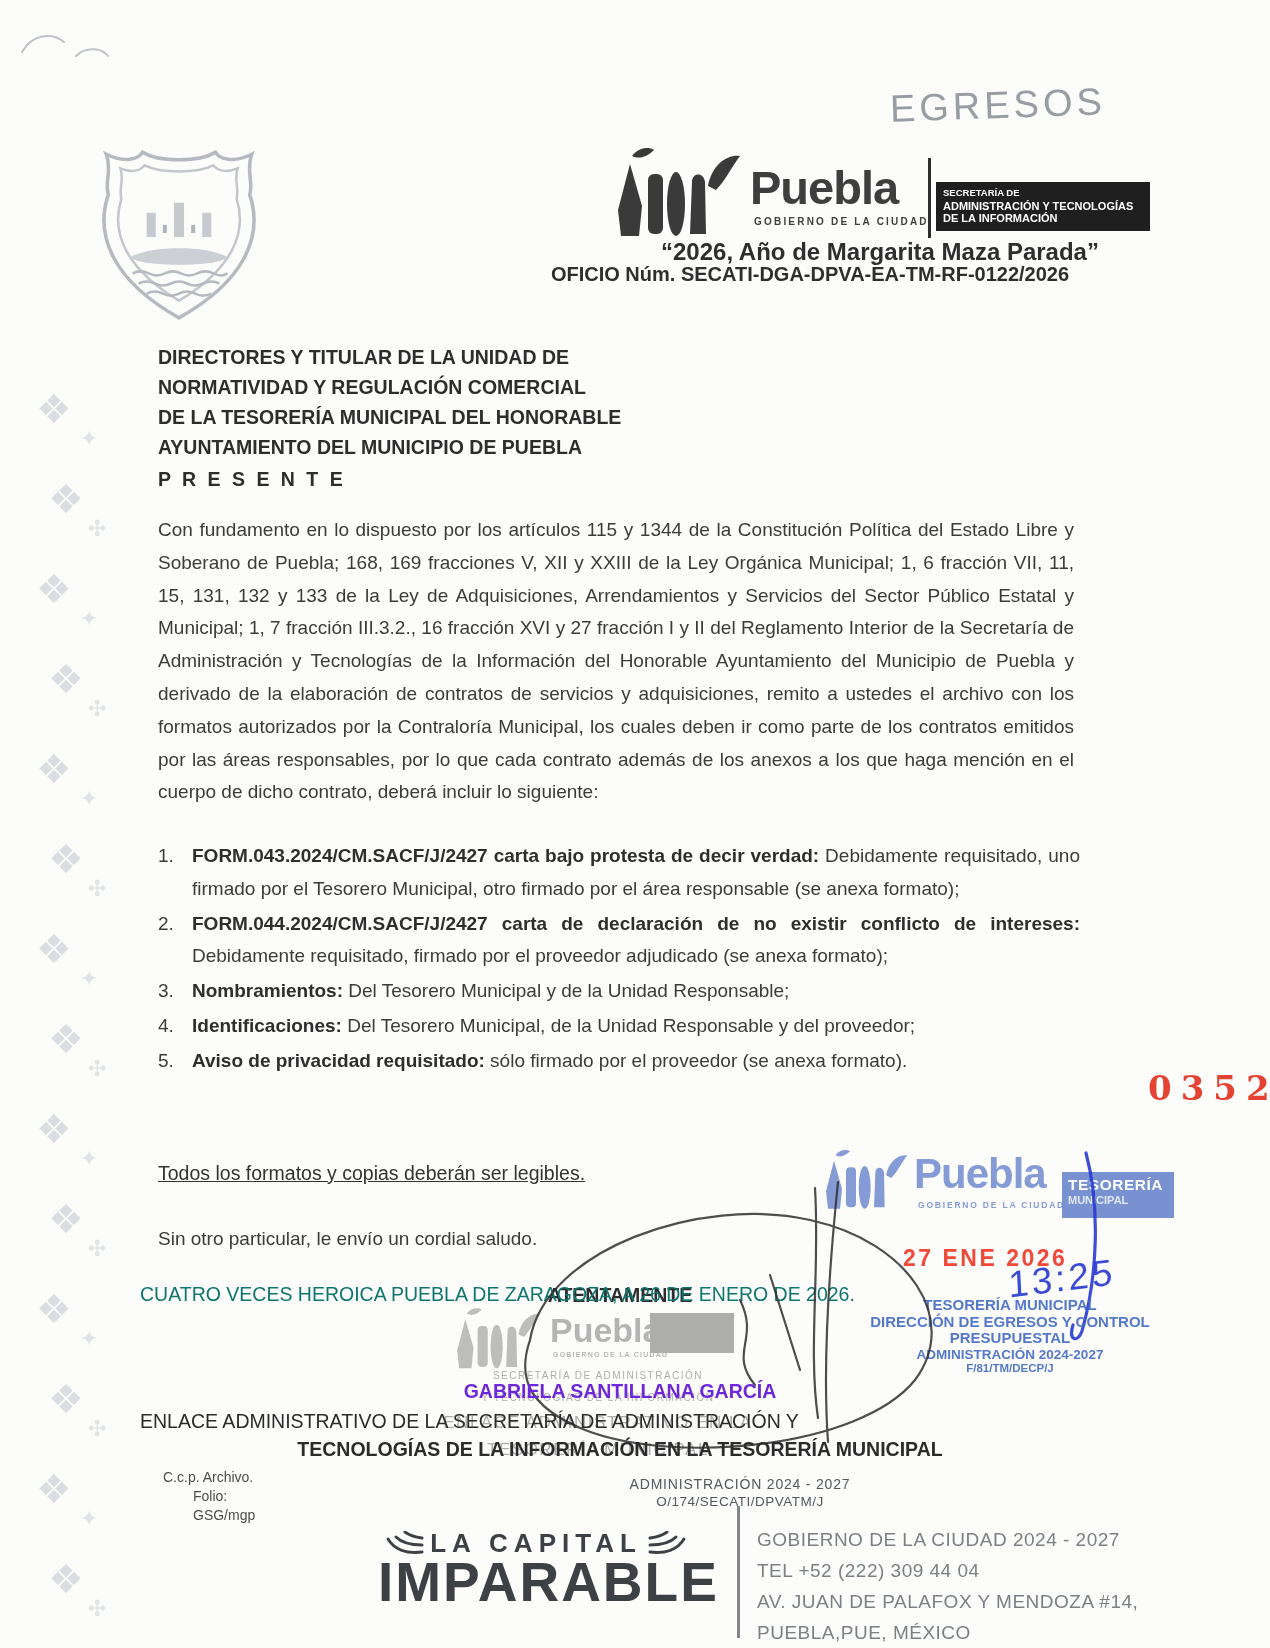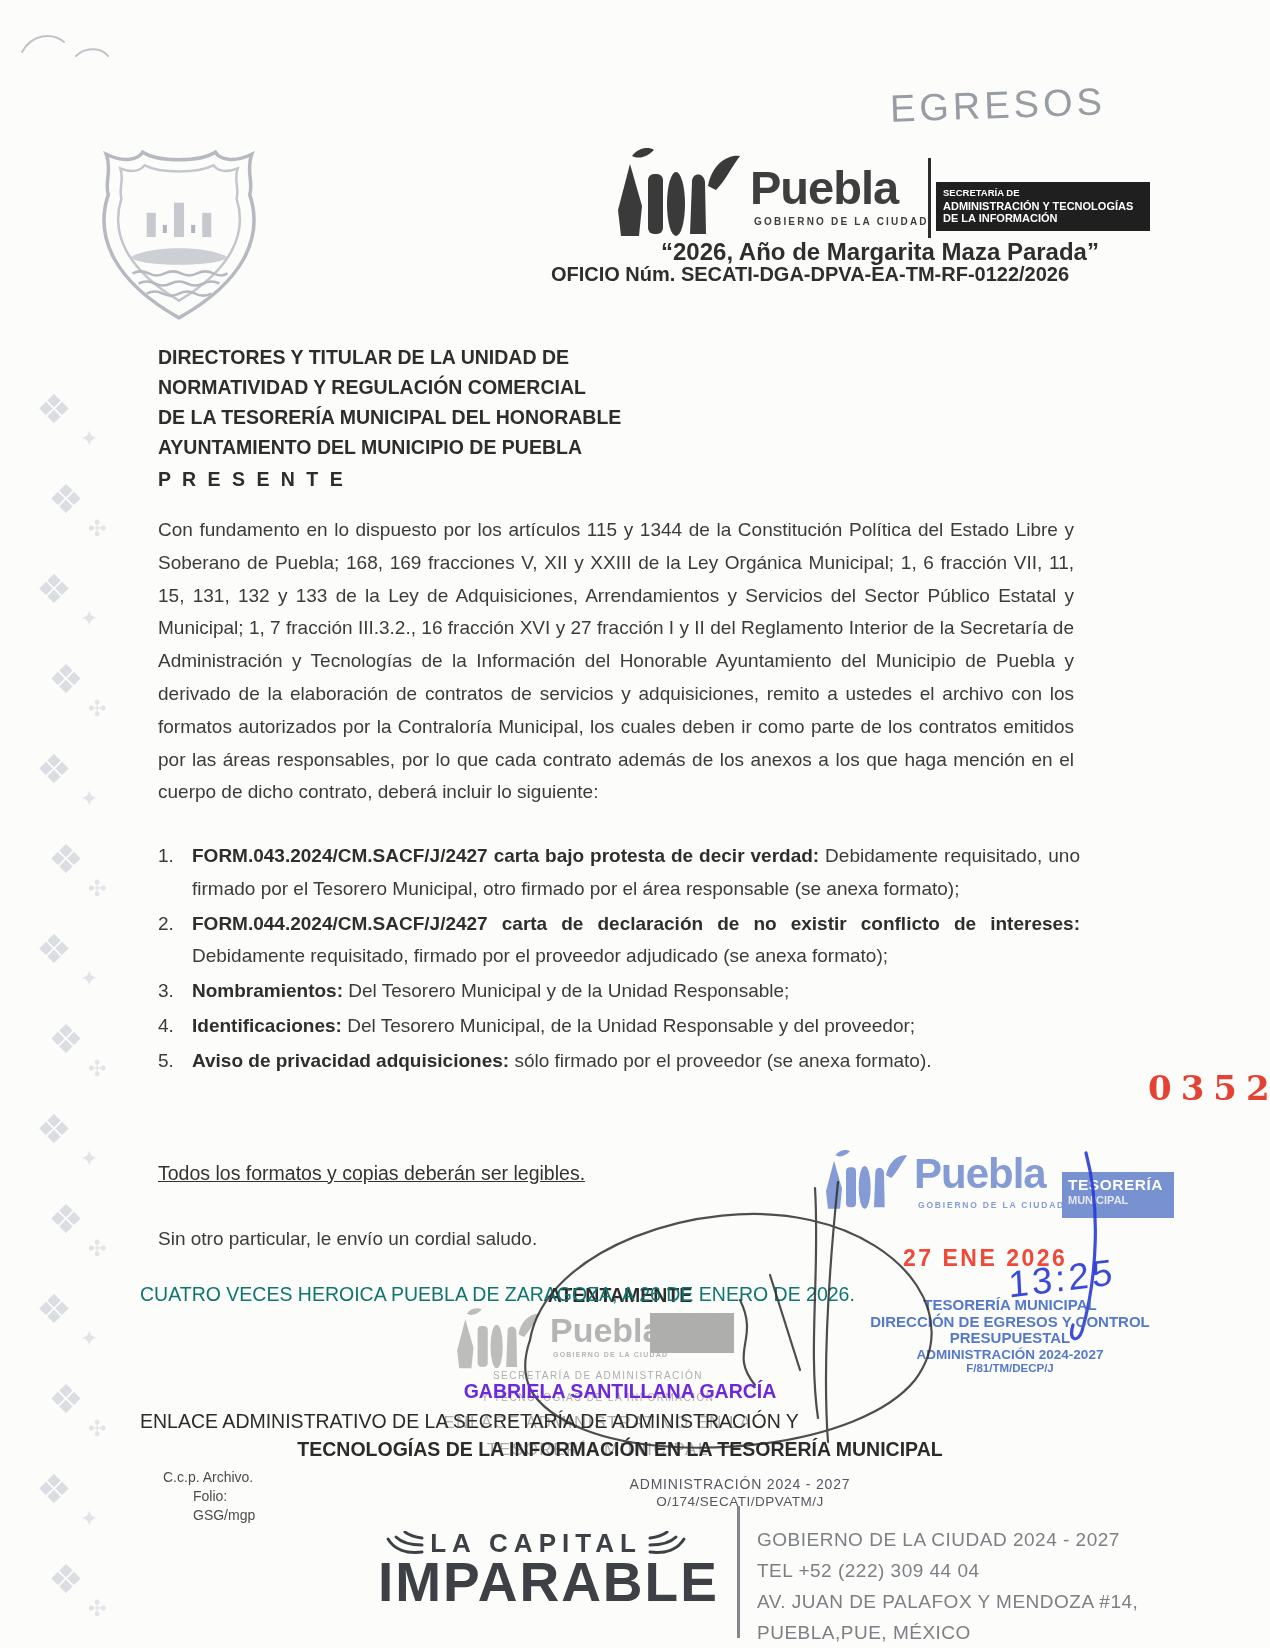--- a/index.html
+++ b/index.html
@@ -231,21 +231,21 @@
     <div class="req-item">
       <span class="num">3.</span>
       <span class="txt"><strong>Nombramientos:</strong><span> Del Tesorero Municipal y de la Unidad Responsable;</span></span>
     </div>
     <div class="req-item">
       <span class="num">4.</span>
       <span class="txt"><strong>Identificaciones:</strong><span> Del Tesorero Municipal, de la Unidad Responsable y del proveedor;</span></span>
     </div>
     <div class="req-item">
       <span class="num">5.</span>
-      <span class="txt"><strong>Aviso de privacidad adquisiciones:</strong><span> sólo firmado por el proveedor (se anexa formato).</span></span>
+      <span class="txt"><strong>Aviso de privacidad requisitado:</strong><span> sólo firmado por el proveedor (se anexa formato).</span></span>
     </div>
   </div>
 
   <div class="abs folio-red">0352</div>
 
   <div class="abs legible-note">Todos los formatos y copias deberán ser legibles.</div>
 
   <div class="abs stamp-tes">
     <svg class="t-icon" width="88" height="80" viewBox="0 0 132 94">
       <use href="#pbicon" fill="#6b86cf"></use>

